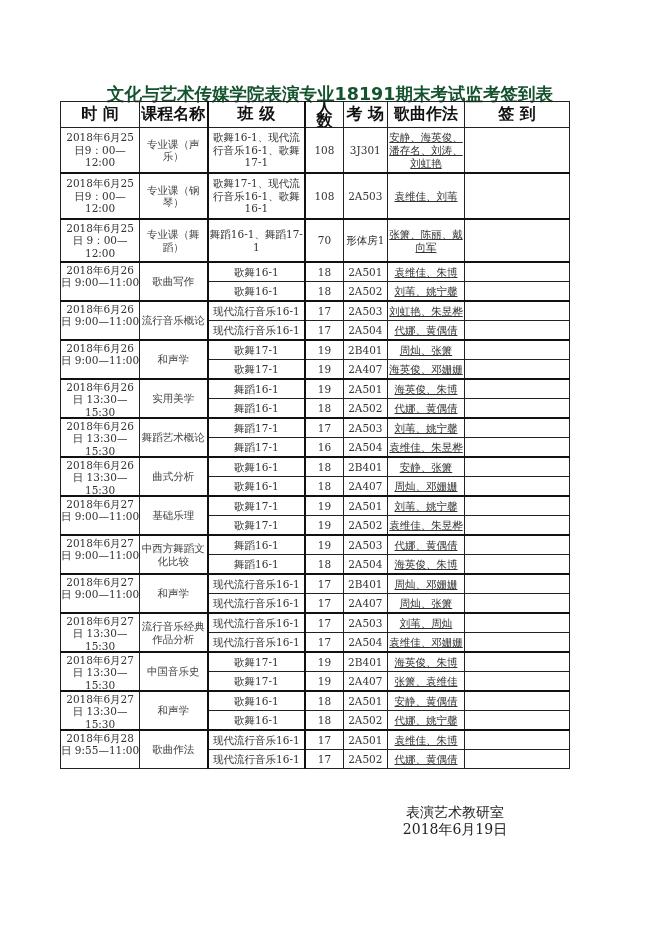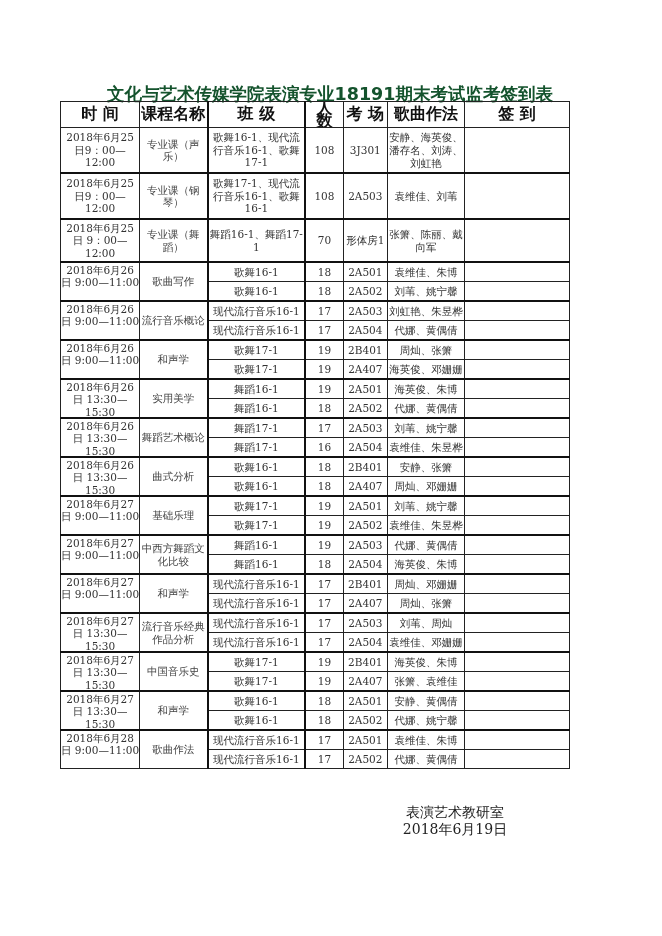--- a/index.html
+++ b/index.html
@@ -17,21 +17,21 @@
   .c-time { width: 77px; } .c-course { width: 66px; } .c-class { width: 95px; }
   .c-num { width: 37px; } .c-room { width: 43px; } .c-teach { width: 75px; } .c-sign { width: 102px; }
   .bl { border-left: 2px solid #111 !important; }
   .bt { border-top: 2px solid #111 !important; }
   .time-cell { font-size: 10px; line-height: 11.5px; color: #333; }
   .time-inner { height: 100%; max-height: 36px; overflow: hidden; }
   .tall .time-inner { max-height: 44px; }
   .course { color: #444; font-size: 10.5px; line-height: 13px; }
   .cls { font-size: 10px; color: #333; }
   .num, .room { font-size: 10px; color: #333; }
-  .teach { font-size: 10.5px; color: #333; white-space: normal; }
+  .teach { font-size: 10.5px; color: #333; white-space: normal; text-decoration: underline; }
   .teach-inner { max-height: 13px; overflow: hidden; line-height: 13px; }
   .tall .teach-inner { max-height: none; }
   tr.r2 td { height: 18px; }
   .notes { position: absolute; left: 60px; top: 738px; width: 560px; font-size: 10px;
            line-height: 16px; color: #222; }
   .notes div { white-space: nowrap; overflow: hidden; }
   .notes .ind { padding-left: 28px; }
   .notes .clip { height: 12px; overflow: hidden; }
   .footer { position: absolute; left: 400px; top: 804px; width: 110px; text-align: center;
             font-size: 14px; line-height: 17px; color: #222; }
@@ -361,21 +361,21 @@
         <td class="cls bl" style="height: 18px;">歌舞16-1</td>
         <td class="num bl">18</td>
         <td class="room">2A502</td>
         <td class="teach">
           <div class="teach-inner">代娜、姚宁馨</div>
         </td>
         <td class="sign"></td>
       </tr>
       <tr class="r2">
         <td class="time-cell bt" rowspan="2">
-          <div class="time-inner">2018年6月28日 9:00—11:00</div>
+          <div class="time-inner">2018年6月28日 9:55—11:00</div>
         </td>
         <td class="course bt" rowspan="2">歌曲作法</td>
         <td class="cls bl bt" style="height: 18px;">现代流行音乐16-1</td>
         <td class="num bl bt">17</td>
         <td class="room bt">2A501</td>
         <td class="teach bt">
           <div class="teach-inner">袁维佳、朱博</div>
         </td>
         <td class="sign bt"></td>
       </tr>

